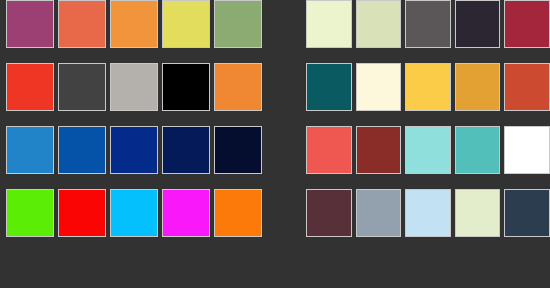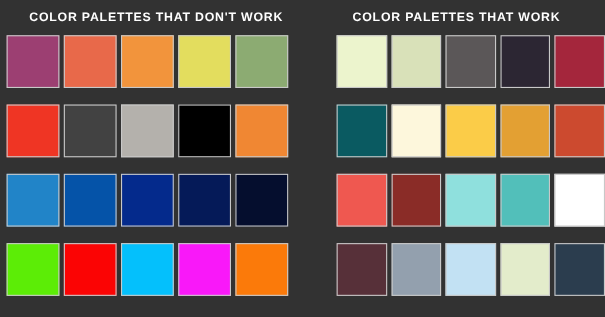--- a/index.html
+++ b/index.html
@@ -70,21 +70,20 @@
   .column-right .palettes {
     padding-left: 18px;
   }
 </style>
 </head>
 <body style="background-color: rgb(50, 50, 50);">
 
 <div class="board">
 
   <div class="column column-left">
-    <div class="column-title">COLOR PALETTES THAT DON'T WORK</div>
     <div class="palettes">
 
       <div class="palette-row">
         <div class="swatch" style="background-color: rgb(156, 63, 114); border-color: rgb(200, 200, 200);"></div>
         <div class="swatch" style="background-color: rgb(232, 105, 74); border-color: rgb(200, 200, 200);"></div>
         <div class="swatch" style="background-color: rgb(242, 148, 60); border-color: rgb(200, 200, 200);"></div>
         <div class="swatch" style="background-color: rgb(227, 221, 94); border-color: rgb(200, 200, 200);"></div>
         <div class="swatch" style="background-color: rgb(140, 171, 114); border-color: rgb(200, 200, 200);"></div>
       </div>
 
@@ -109,21 +108,20 @@
         <div class="swatch" style="background-color: rgb(251, 4, 4); border-color: rgb(200, 200, 200);"></div>
         <div class="swatch" style="background-color: rgb(4, 192, 252); border-color: rgb(200, 200, 200);"></div>
         <div class="swatch" style="background-color: rgb(249, 24, 249); border-color: rgb(200, 200, 200);"></div>
         <div class="swatch" style="background-color: rgb(251, 122, 10); border-color: rgb(200, 200, 200);"></div>
       </div>
 
     </div>
   </div>
 
   <div class="column column-right">
-    <div class="column-title">COLOR PALETTES THAT WORK</div>
     <div class="palettes">
 
       <div class="palette-row">
         <div class="swatch" style="background-color: rgb(236, 244, 205); border-color: rgb(200, 200, 200);"></div>
         <div class="swatch" style="background-color: rgb(217, 225, 185); border-color: rgb(200, 200, 200);"></div>
         <div class="swatch" style="background-color: rgb(91, 87, 88); border-color: rgb(200, 200, 200);"></div>
         <div class="swatch" style="background-color: rgb(44, 38, 51); border-color: rgb(200, 200, 200);"></div>
         <div class="swatch" style="background-color: rgb(164, 38, 60); border-color: rgb(200, 200, 200);"></div>
       </div>
 

